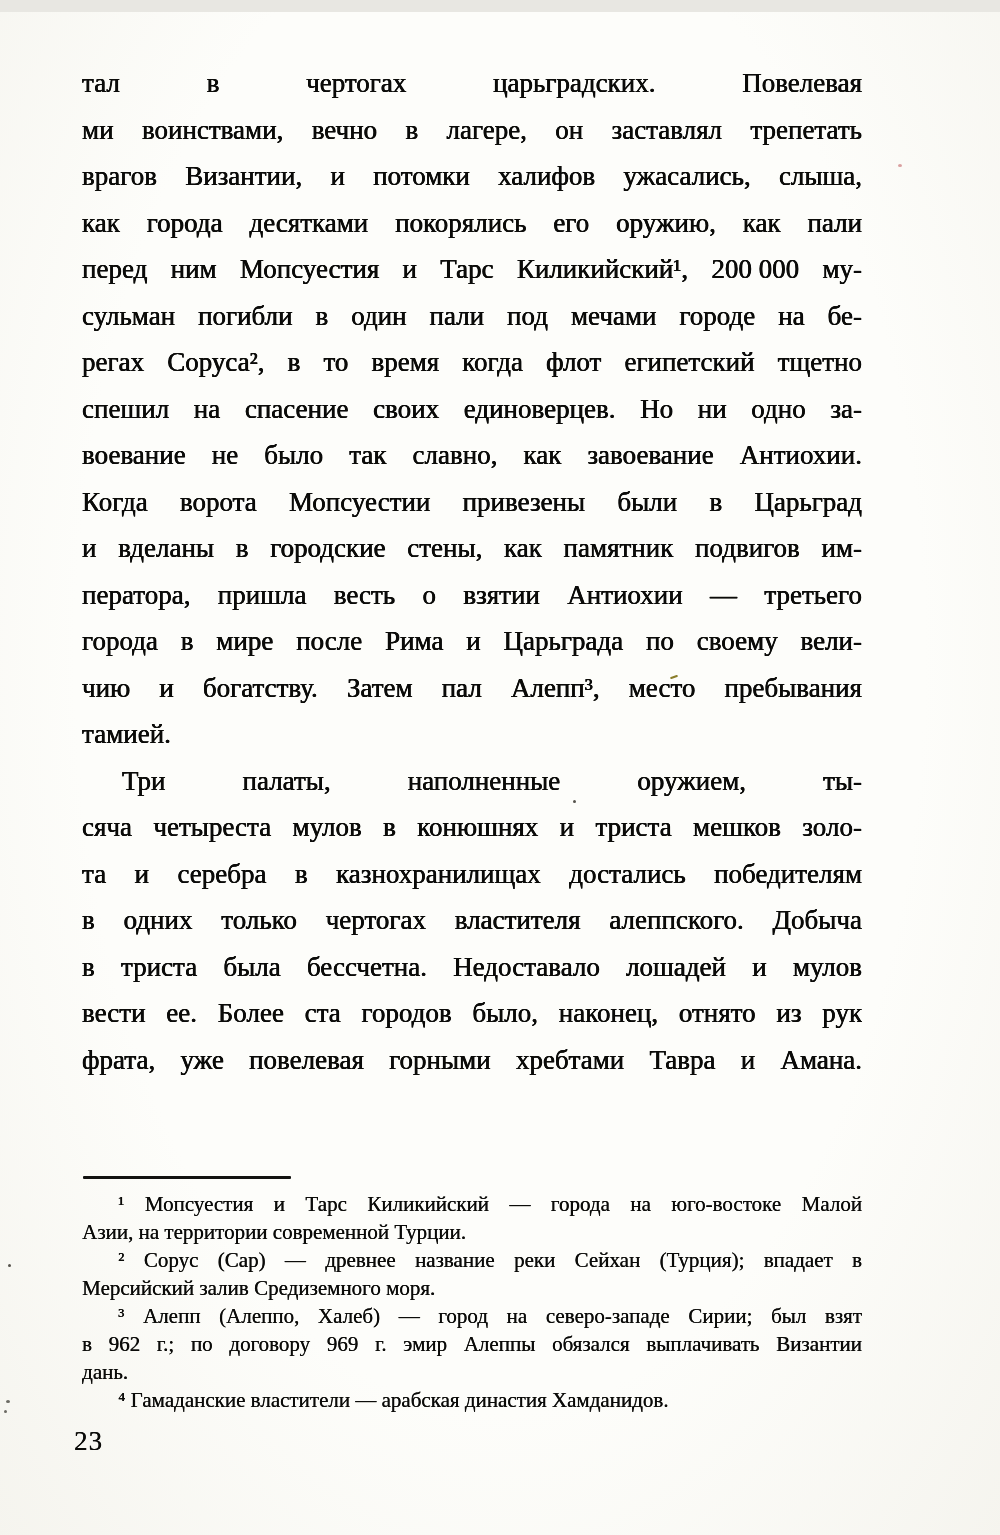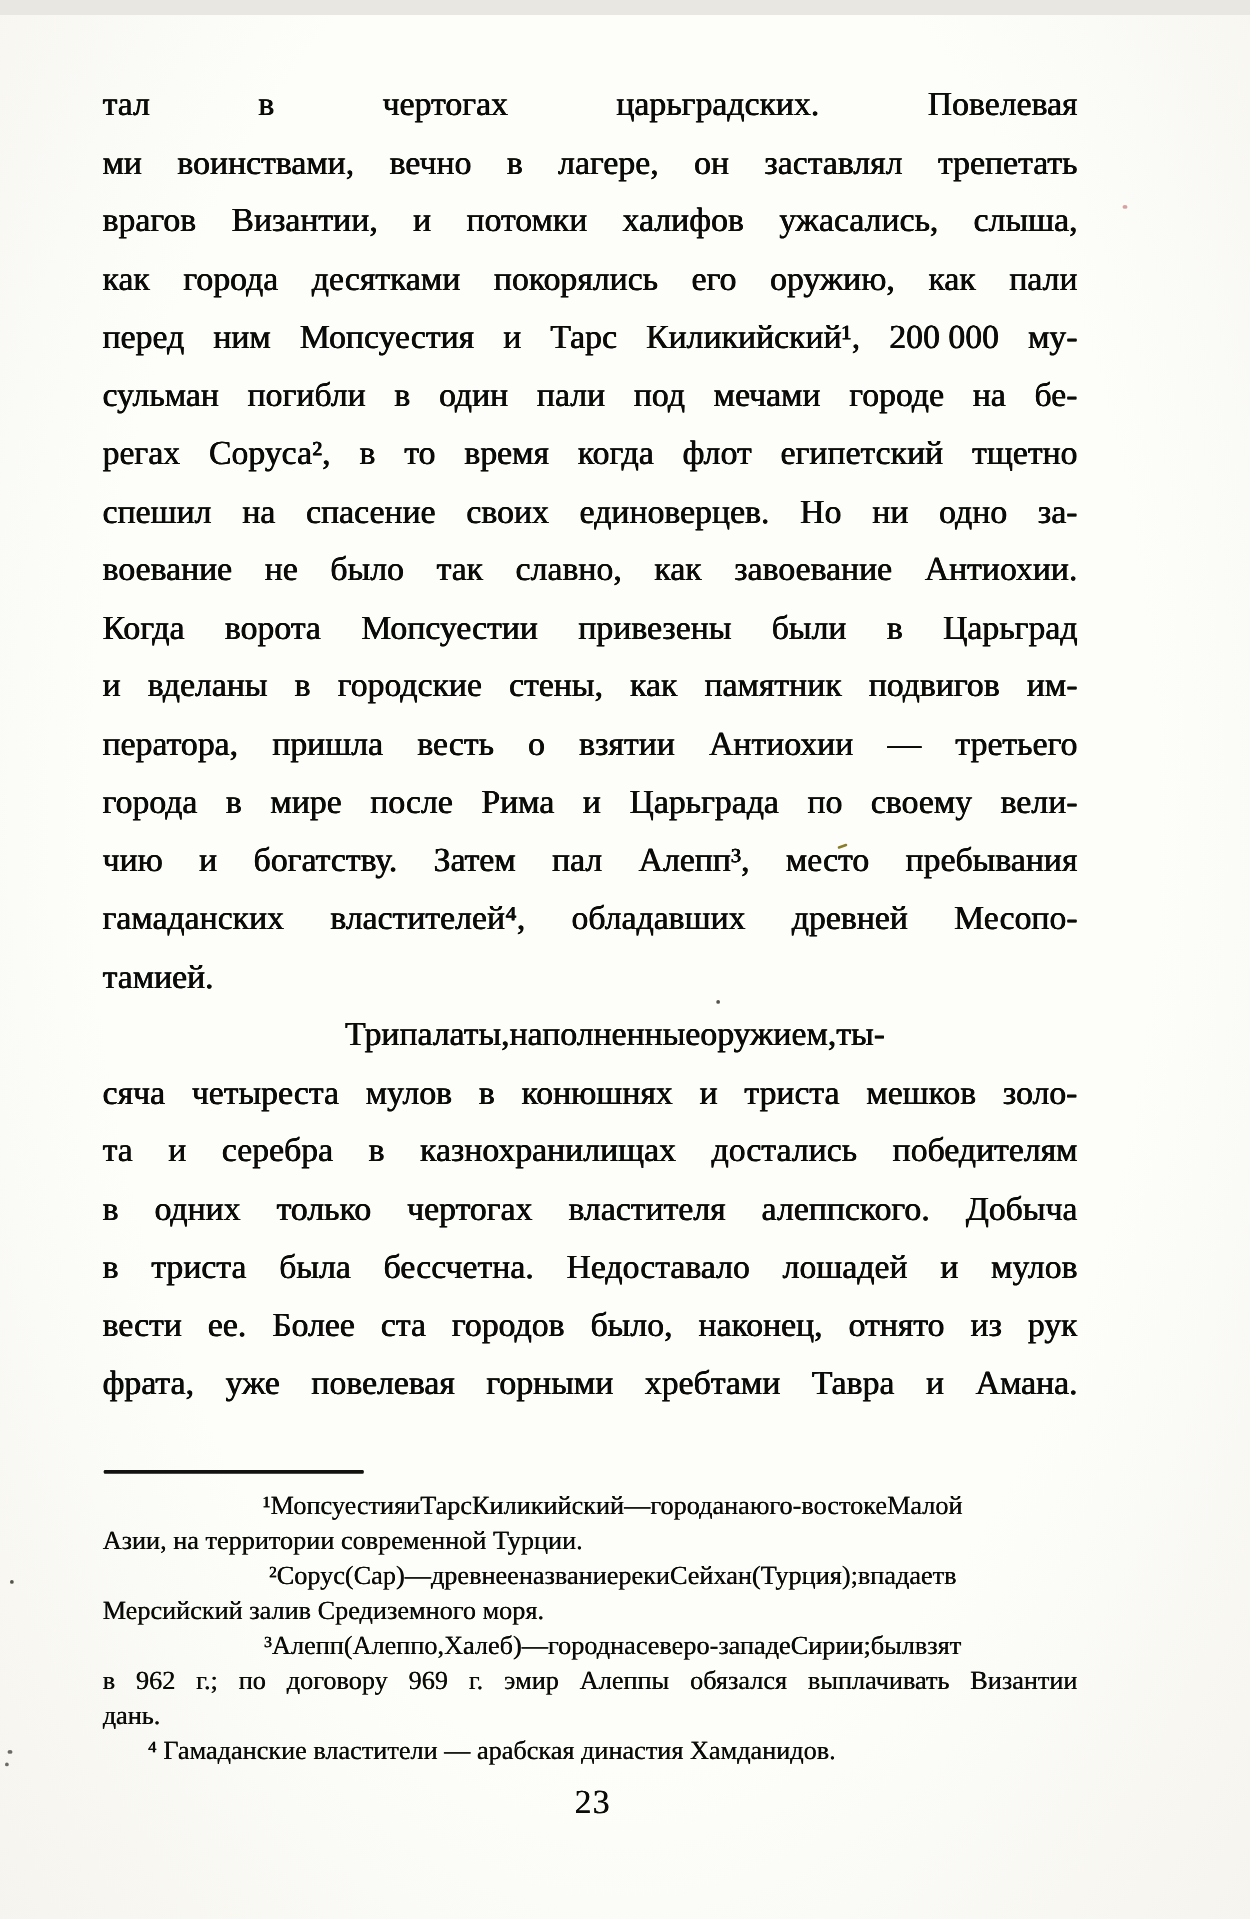--- a/index.html
+++ b/index.html
@@ -30,21 +30,21 @@
   .line {
     height: 46.5px;
     overflow: hidden;
     white-space: nowrap;
   }
   .line.just {
     display: flex;
     justify-content: space-between;
     align-items: baseline;
   }
-  .line.ind { padding-left: 40px; justify-content: center; }
+  .line.ind { padding-left: 40px; }
   
   #footnote-separator {
     position: absolute;
     left: 83px;
     top: 1164px;
     width: 208px;
     height: 3px;
     background: #121210;
     border-radius: 1px;
   }
@@ -55,24 +55,24 @@
     width: 780px;
     font-size: 21px;
     line-height: 28px;
     text-shadow: 0.3px 0 0 currentColor;
   }
   #footnotes .line { height: 28px; line-height: 28px; }
   #footnotes .line.ind { padding-left: 36px; }
   
   #page-number {
     position: absolute;
-    left: 84px;
+    left: 74px;
     top: 1414px;
     width: 780px;
-    text-align: center;
+    text-align: left;
     font-size: 27px;
     letter-spacing: 1px;
     text-shadow: 0.35px 0 0 currentColor;
   }
   
   .speck {
     position: absolute;
     background: #55534c;
     border-radius: 50%;
   }
@@ -218,27 +218,20 @@
         </div>
         <div class="line just">
           <span>чию</span>
           <span>и</span>
           <span>богатству.</span>
           <span>Затем</span>
           <span>пал</span>
           <span>Алепп³,</span>
           <span>место</span>
           <span>пребывания</span>
-        </div>
-        <div class="line just">
-          <span>гамаданских</span>
-          <span>властителей⁴,</span>
-          <span>обладавших</span>
-          <span>древней</span>
-          <span>Месопо-</span>
         </div>
         <div class="line">тамией.</div>
       </div>
       <div>
         <div class="line just ind">
           <span>Три</span>
           <span>палаты,</span>
           <span>наполненные</span>
           <span>оружием,</span>
           <span>ты-</span>

